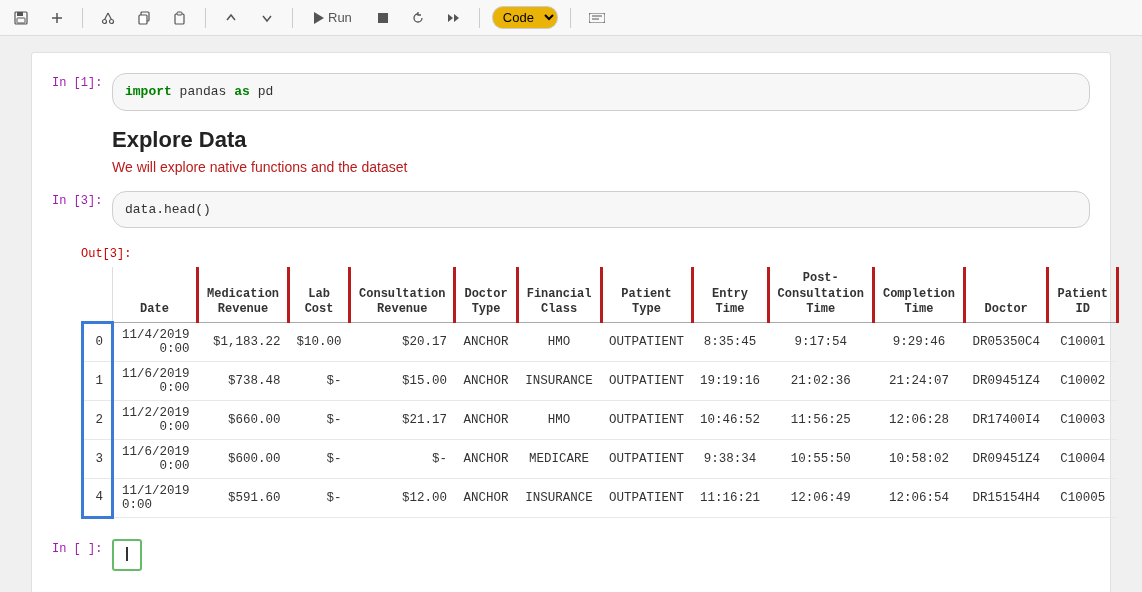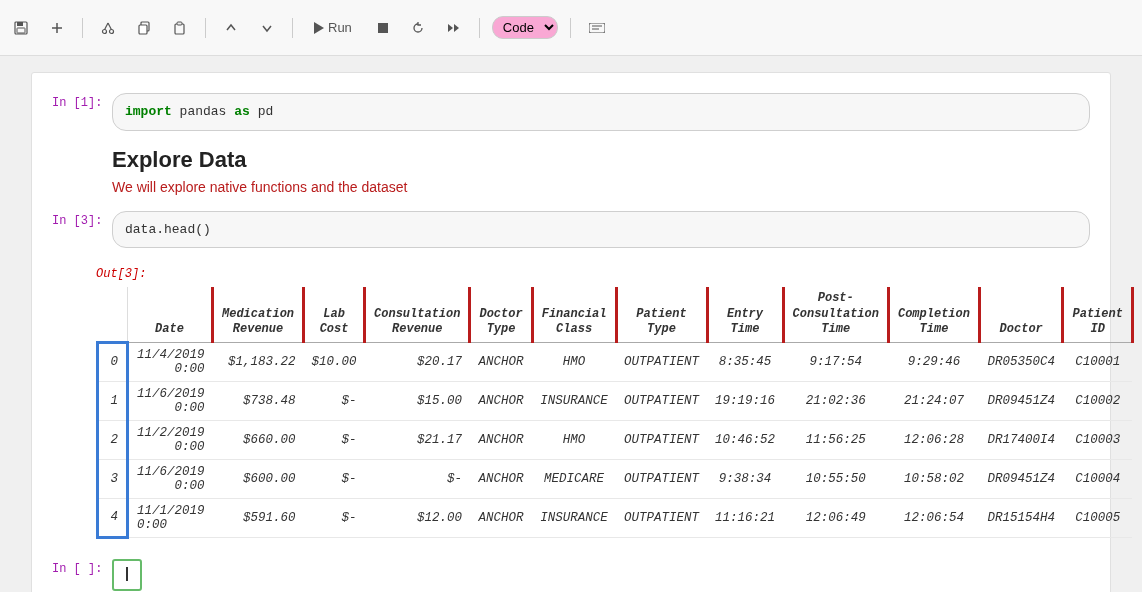--- a/index.html
+++ b/index.html
@@ -10,21 +10,21 @@
     }
 
     
     .toolbar {
       background: #f8f8f8;
       border-bottom: 1px solid #ddd;
       padding: 4px 8px;
       display: flex;
       align-items: center;
       gap: 10px;
-      height: 56px;
+      height: 36px;
     }
     .toolbar-btn {
       background: none;
       border: 1px solid transparent;
       border-radius: 3px;
       padding: 3px 5px;
       cursor: pointer;
       font-size: 13px;
       color: #555;
       display: flex;
@@ -48,21 +48,21 @@
       display: flex;
       align-items: center;
       gap: 4px;
       font-weight: 500;
     }
     .code-select {
       border: 1px solid #ccc;
       border-radius: 11px;
       padding: 2px 6px;
       font-size: 13px;
-      background: #f9a8d4;
+      background: #eab308;
       cursor: pointer;
     }
 
     
     .notebook {
       background: white;
       margin: 16px auto;
       width: 1080px;
       min-height: 520px;
       border: 1px solid #e0e0e0;
@@ -98,23 +98,22 @@
       font-family: 'Courier New', Courier, monospace;
       font-size: 13px;
       line-height: 1.5;
       color: #333;
     }
     .cell-input .kw { color: #008000; font-weight: bold; }
     .cell-input .str { color: #c00; }
 
     
     .cell-output {
-      margin-left: 44px;
+      margin-left: 29px;
       margin-top: 4px;
-      font-style: italic;
     }
 
     
     .md-heading {
       font-size: 22px;
       font-weight: bold;
       color: #222;
       margin: 8px 0 6px 60px;
     }
     .md-text {

